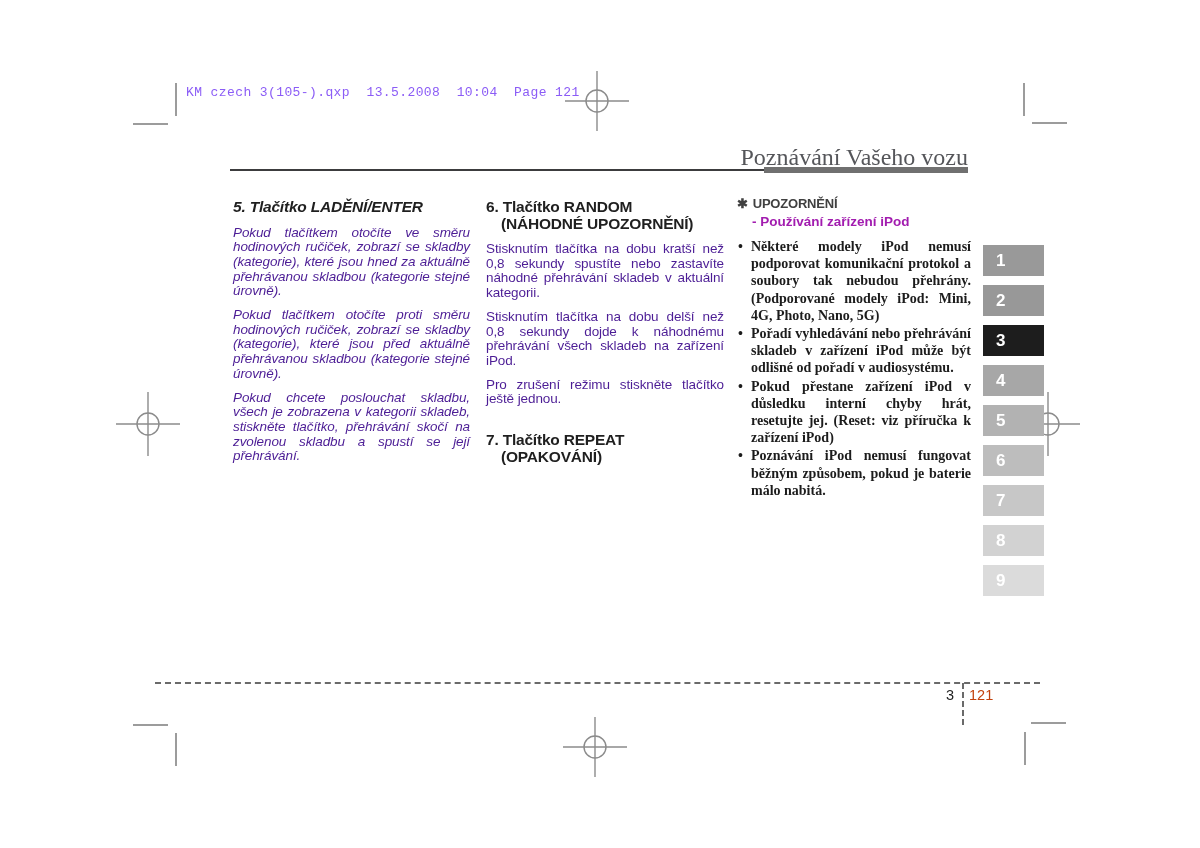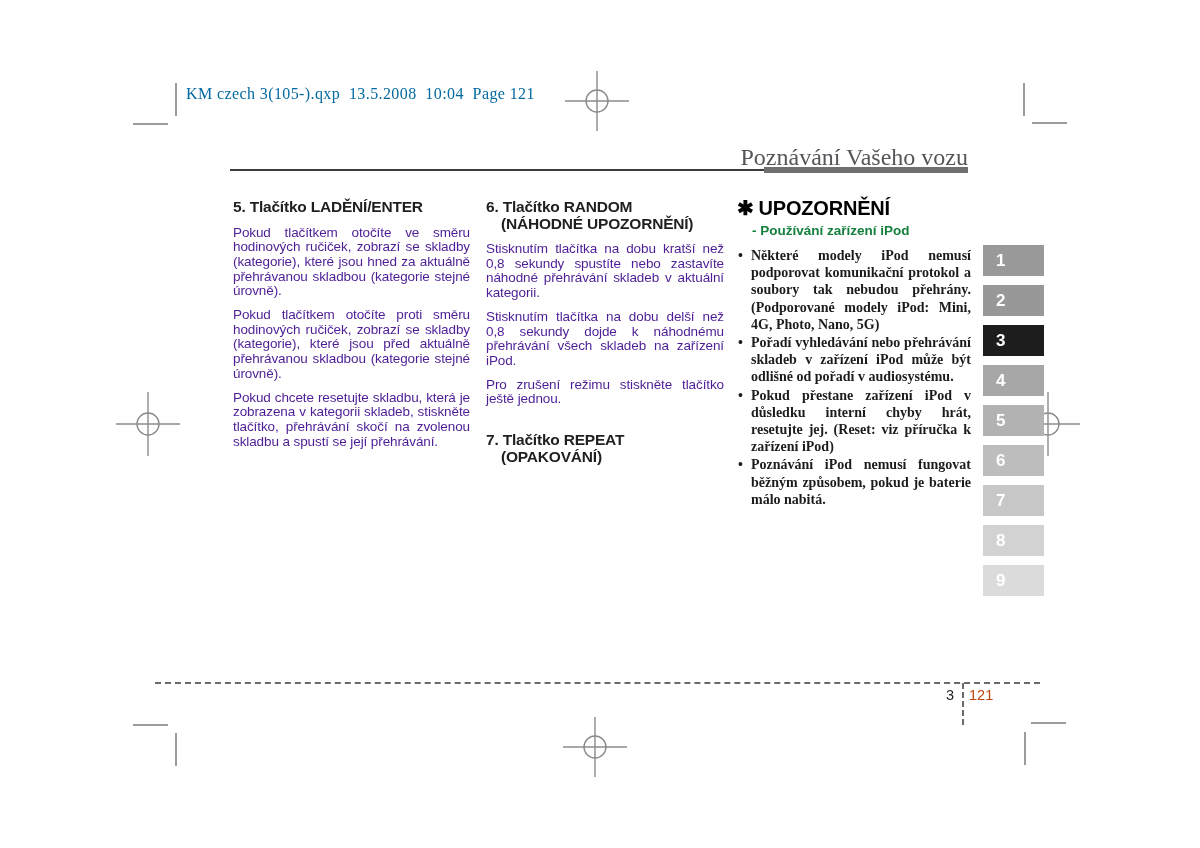--- a/index.html
+++ b/index.html
@@ -3,21 +3,21 @@
 <meta charset="utf-8">
 <style>
   html,body{margin:0;padding:0;background:#e9e9e9;}
   .page{
     position:relative;width:1200px;height:848px;background:#ffffff;
     font-family:"Liberation Sans",sans-serif;overflow:hidden;margin:0 auto;
   }
   
   .job-line{
     position:absolute;left:186px;top:85px;
-    font-family:Liberation Serif, serif;font-size:16px;color:#0369a1;
+    font-family:Liberation Mono, monospace;font-size:13px;color:#8b5cf6;
     white-space:pre;letter-spacing:.4px;
   }
   
   .cm{position:absolute;background:#9c9c9c;}
   .cm-tl-v{left:175px;top:83px;width:2px;height:33px;}
   .cm-tl-h{left:133px;top:123px;width:35px;height:2px;}
   .cm-tr-v{left:1023px;top:83px;width:2px;height:33px;}
   .cm-tr-h{left:1032px;top:122px;width:35px;height:2px;}
   .cm-bl-h{left:133px;top:724px;width:35px;height:2px;}
   .cm-bl-v{left:175px;top:733px;width:2px;height:33px;}
@@ -31,37 +31,37 @@
   .reg-bottom{left:563px;top:715px;}
   
   .page-title{
     position:absolute;left:600px;top:144px;width:368px;text-align:right;
     font-family:"Liberation Serif",serif;font-size:24px;color:#55565a;
   }
   .rule-thin{position:absolute;left:230px;top:169px;width:738px;height:2px;background:#3c3c3e;}
   .rule-thick{position:absolute;left:764px;top:167px;width:204px;height:6px;background:#707070;}
   
   .col{position:absolute;top:199px;}
-  .col1{left:233px;width:237px;}
+  .col1{left:233px;width:237px;font-style:italic;}
   .col2{left:486px;width:238px;}
   .col3{left:737px;width:234px;top:196px;}
   .col-heading{
     margin:0 0 10px 0;font-size:15.5px;font-weight:bold;color:#1f1f1f;
     letter-spacing:-.2px;line-height:16.5px;
   }
   .col-heading .h-line2{display:block;padding-left:15px;}
   .body-p{
     margin:0 0 9px 0;font-size:13.5px;line-height:14.7px;color:#4c1d95;
     text-align:justify;letter-spacing:-.1px;
   }
   .heading-gap{margin-top:25px;}
   
-  .notice-title{margin:0 0 3px 0;font-size:20px;font-weight:bold;color:#000000;letter-spacing:-.2px;}
+  .notice-title{margin:0 0 3px 0;font-size:13px;font-weight:bold;color:#404040;letter-spacing:-.2px;}
   .notice-title .star{margin-right:5px;}
-  .notice-sub{margin:0 0 9px 15px;font-size:13.5px;font-weight:bold;color:#15803d;}
+  .notice-sub{margin:0 0 9px 15px;font-size:13.5px;font-weight:bold;color:#a21caf;}
   .notice-list{margin:0;padding:0;list-style:none;}
   .notice-list li{
     position:relative;padding-left:14px;margin:0 0 1px 0;
     font-family:"Liberation Serif",serif;font-weight:bold;font-size:14px;
     line-height:17.2px;color:#1c1c1c;text-align:justify;
   }
   .notice-list .b-marker{position:absolute;left:1px;top:0;}
   
   .tab{
     position:absolute;left:983px;width:61px;height:31px;box-sizing:border-box;
@@ -112,21 +112,21 @@
   </svg>
 
   <div class="page-title">Poznávání Vašeho vozu</div>
   <div class="rule-thin"></div>
   <div class="rule-thick"></div>
 
   <div class="col col1">
     <h3 class="col-heading">5. Tlačítko LADĚNÍ/ENTER</h3>
     <p class="body-p">Pokud tlačítkem otočíte ve směru hodinových ručiček, zobrazí se skladby (kategorie), které jsou hned za aktuálně přehrávanou skladbou (kategorie stejné úrovně).</p>
     <p class="body-p">Pokud tlačítkem otočíte proti směru hodinových ručiček, zobrazí se skladby (kategorie), které jsou před aktuálně přehrávanou skladbou (kategorie stejné úrovně).</p>
-    <p class="body-p">Pokud chcete resetujte skladbu, která je zobrazena v kategorii skladeb, stiskněte tlačítko, přehrávání skočí na zvolenou skladbu a spustí se její přehrávání.</p>
+    <p class="body-p">Pokud chcete poslouchat skladbu, všech je zobrazena v kategorii skladeb, stiskněte tlačítko, přehrávání skočí na zvolenou skladbu a spustí se její přehrávání.</p>
   </div>
 
   <div class="col col2">
     <h3 class="col-heading">
       <span>6. Tlačítko RANDOM</span>
       <span class="h-line2">(NÁHODNÉ UPOZORNĚNÍ)</span>
     </h3>
     <p class="body-p">Stisknutím tlačítka na dobu kratší než 0,8 sekundy spustíte nebo zastavíte náhodné přehrávání skladeb v aktuální kategorii.</p>
     <p class="body-p">Stisknutím tlačítka na dobu delší než 0,8 sekundy dojde k náhodnému přehrávání všech skladeb na zařízení iPod.</p>
     <p class="body-p">Pro zrušení režimu stiskněte tlačítko ještě jednou.</p>

